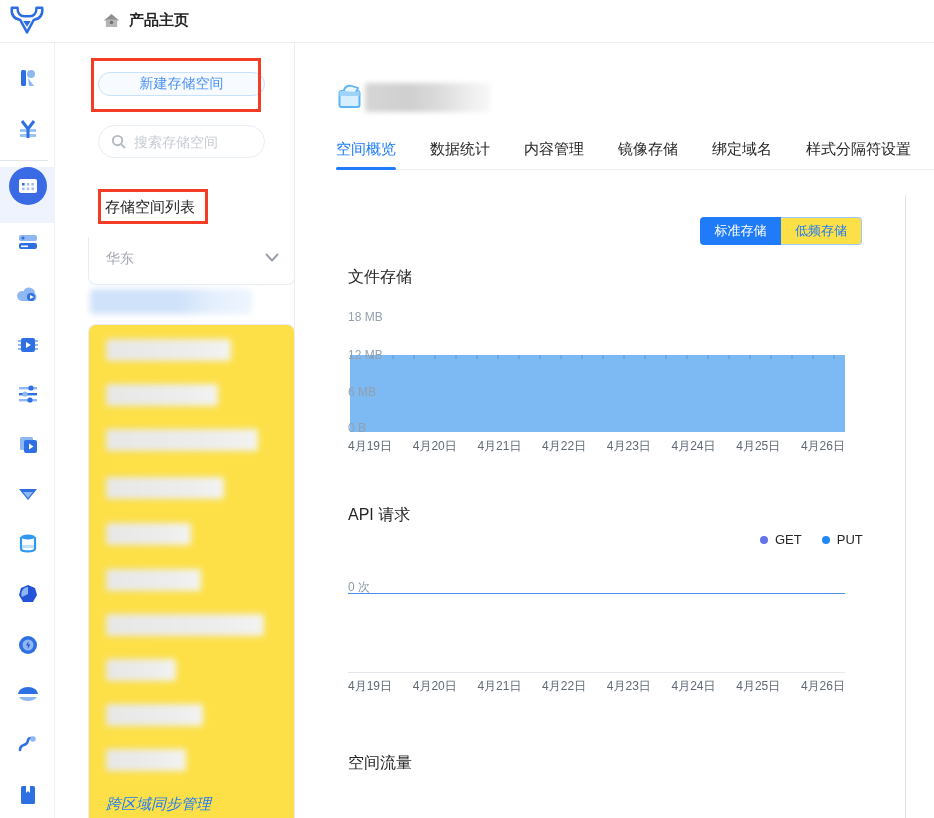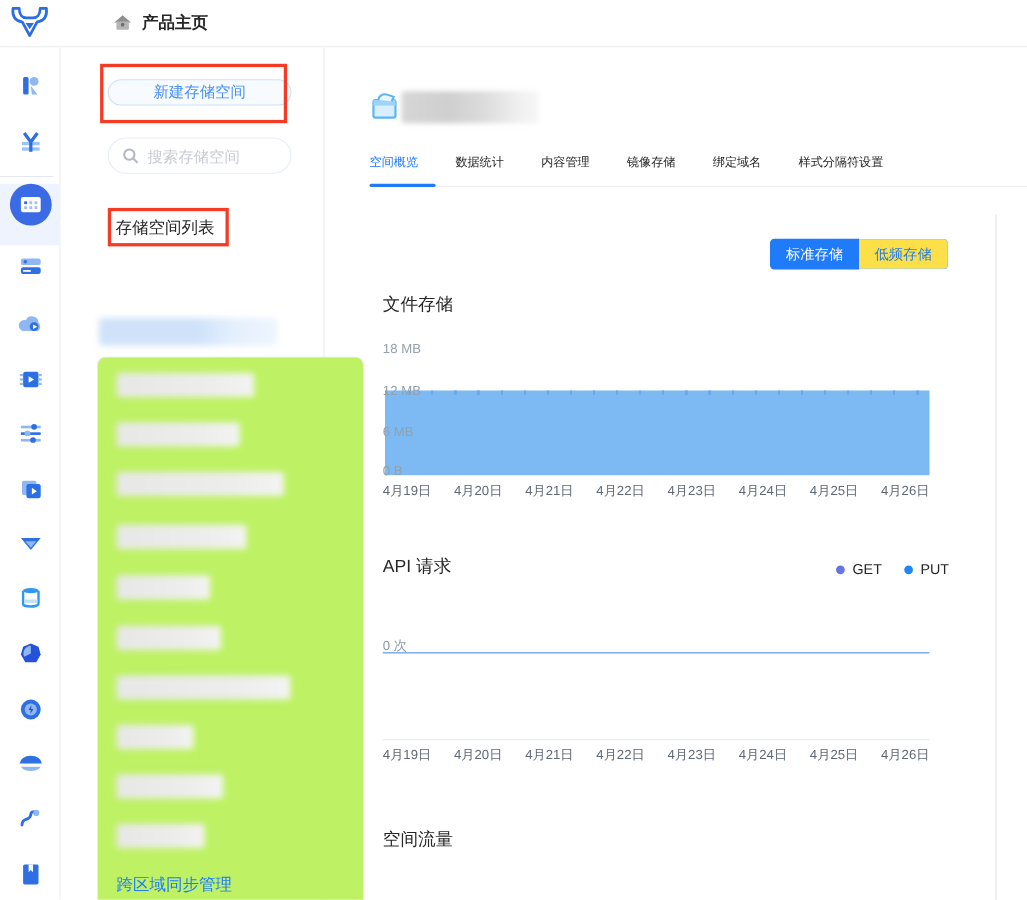--- a/index.html
+++ b/index.html
@@ -38,34 +38,34 @@
     font-family:"Liberation Sans",sans-serif; color:#555; background:transparent; }
   .search-box input::placeholder { color:#c8ccd4; }
   .list-title { position:absolute; left:50px; top:155px; font-size:15px; color:#262626; }
   .region-panel { position:absolute; left:33px; top:194px; width:207px; height:48px;
     border:1px solid #e9edf3; border-top:none; border-radius:0 0 8px 8px; background:#fff; }
   .region-label { position:absolute; left:17px; top:13px; font-size:14px; color:#a2a6b4; }
   .region-chevron { position:absolute; left:176px; top:16px; }
   .sel-blur { position:absolute; left:35px; top:246px; width:162px; height:25px; border-radius:3px;
     background:linear-gradient(90deg,#cfe2fa 0%,#cfe2fa 55%,#e4effd 75%,#eef5fe 100%);
     filter:blur(3px); }
-  .list-panel { position:absolute; left:33px; top:281px; width:243px; height:494px;
-    border:1px solid #e9edf3; border-bottom:none; border-radius:8px 8px 0 0; background:#bef264; }
+  .list-panel { position:absolute; left:33px; top:281px; width:207px; height:494px;
+    border:1px solid #e9edf3; border-bottom:none; border-radius:8px 8px 0 0; background:#fde047;font-style:italic; }
   .row-blur { position:absolute; left:17px; height:22px; border-radius:2px;
     background:linear-gradient(90deg,#e7e7e7,#ededed 70%,#f3f3f3); filter:blur(3px); cursor:pointer; }
   .sync-link { position:absolute; left:17px; top:470px; font-size:15px; color:#1f7bf7; cursor:pointer; }
 
   
   .main { position:absolute; left:295px; top:43px; width:639px; height:775px; background:#fff; }
   .bucket-icon { position:absolute; left:43px; top:40px; }
   .name-blur { position:absolute; left:70px; top:40px; width:125px; height:29px;
     background:linear-gradient(90deg,#d6d6d6 0%,#cfcfcf 35%,#dcdcdc 60%,#efefef 85%,#f7f7f7 100%);
     filter:blur(2.5px); border-radius:2px; }
   .tabs { position:absolute; left:41px; top:97px; display:flex; gap:34px; }
-  .tab { font-size:11px; color:#262626; cursor:pointer; padding-bottom:12px; }
+  .tab { font-size:15px; color:#262626; cursor:pointer; padding-bottom:12px; }
   .tab.active { color:#1f7bf7; }
   .tabs-border { position:absolute; left:41px; top:126px; right:0; height:1px; background:#ebedf0; }
   .tab-underline { position:absolute; left:41px; top:124px; width:60px; height:3px;
     background:#1f7bf7; border-radius:2px; z-index:2; }
   .toggle { position:absolute; left:405px; top:174px; display:flex; }
   .toggle-btn { height:28px; width:81px; font-size:13px; display:flex; align-items:center;
     justify-content:center; cursor:pointer; }
   .toggle-btn.on { background:#1f7bf7; color:#fff; border-radius:4px 0 0 4px; }
   .toggle-btn.off { background:#fde047; color:#1f7bf7; border:1px solid #9ccafa; border-left:none;
     border-radius:0 4px 4px 0; }
@@ -73,21 +73,21 @@
 
   .chart-title { position:absolute; left:53px; font-size:16px; color:#262626; }
   .ylab { position:absolute; left:53px; font-size:12px; color:#93a0ae; z-index:3; }
   .area-rect { position:absolute; left:55px; top:312px; width:495px; height:77px; background:#7db9f3; }
   .area-rect::before { content:""; position:absolute; left:0; top:0; width:100%; height:4px;
     background:repeating-linear-gradient(90deg,#69a8ea 0 2px,transparent 2px 21px); }
   .xrow { position:absolute; left:53px; width:497px; display:flex; justify-content:space-between; }
   .xlab { font-size:12px; color:#5f6975; }
 
   .legend { position:absolute; left:465px; top:467px; display:flex; gap:20px; align-items:center; }
-  .legend-item { display:flex; align-items:center; gap:7px; font-size:13px; color:#262626; }
+  .legend-item { display:flex; align-items:center; gap:7px; font-size:13px; color:#262626;margin-top:22px; }
   .dot { width:8px; height:8px; border-radius:50%; }
   .dot-get { background:#6673e6; }
   .dot-put { background:#2188f3; }
   .zero-line { position:absolute; left:53px; top:550px; width:497px; height:1px; background:#4a90ee; }
   .zero-lab { position:absolute; left:53px; top:536px; font-size:12px; color:#8a97a8; z-index:3; }
   .axis-line { position:absolute; left:53px; top:629px; width:497px; height:1px; background:#e4e7eb; }
 
   .icon-svg { display:block; }
 </style>
 </head>
@@ -240,20 +240,28 @@
     <svg class="icon-svg" width="15" height="15" viewBox="0 0 16 16">
         <circle cx="7" cy="7" r="5" fill="none" stroke="#b3b8c2" stroke-width="2"></circle>
         <line x1="11" y1="11" x2="15" y2="15" stroke="#b3b8c2" stroke-width="2"></line>
       </svg>
     <input type="text" placeholder="搜索存储空间" style="">
   </div>
 
   <div class="annotation anno-title"></div>
   <div class="list-title">存储空间列表</div>
 
+  <div class="region-panel">
+    <span class="region-label">华东</span>
+    <span class="region-chevron">
+      <svg class="icon-svg" width="14" height="9" viewBox="0 0 14 9">
+          <path d="M1 1 L7 7.5 L13 1" fill="none" stroke="#9aa0ad" stroke-width="2"></path>
+        </svg>
+    </span>
+  </div>
 
   <div class="sel-blur"></div>
 
   <div class="list-panel">
     <div class="row-blur" style="top:14px;  width:125px"></div>
     <div class="row-blur" style="top:59px;  width:112px"></div>
     <div class="row-blur" style="top:104px; width:152px"></div>
     <div class="row-blur" style="top:152px; width:118px"></div>
     <div class="row-blur" style="top:198px; width:85px"></div>
     <div class="row-blur" style="top:244px; width:95px"></div>

